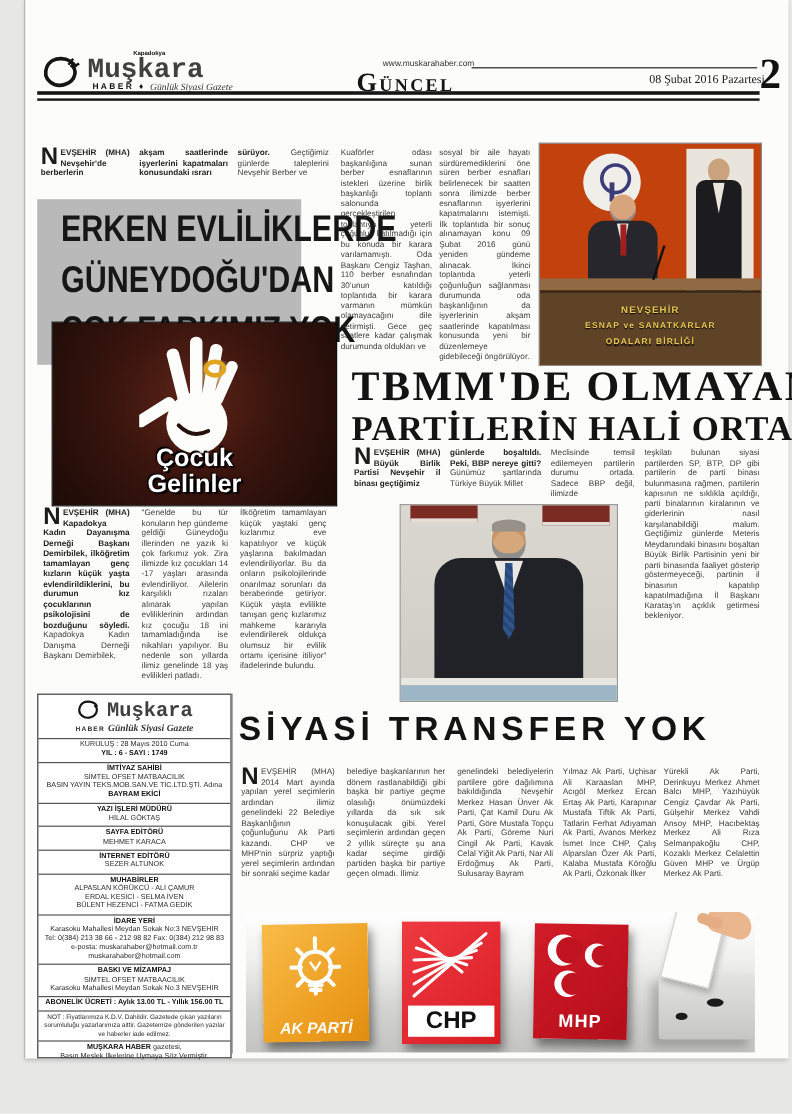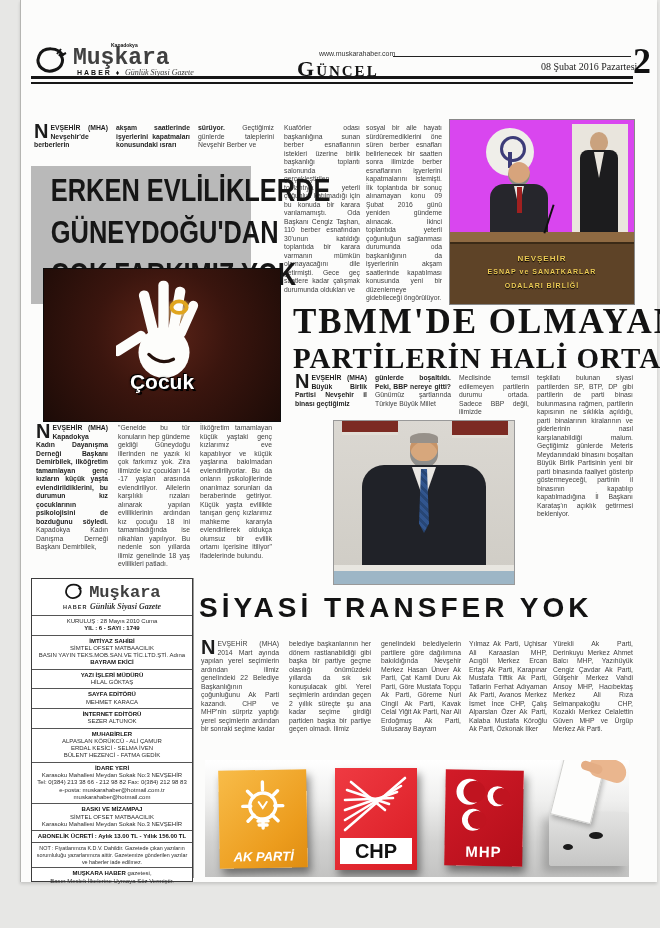--- a/index.html
+++ b/index.html
@@ -25,21 +25,21 @@
   .col{position:absolute;font-size:6.8px;line-height:8.5px;text-align:justify;color:#3e3e3e;}
   .b{font-weight:bold;color:#1f1f1f;}
   .dropcap{float:left;font-size:20px;line-height:15px;font-weight:bold;color:#1b1b1b;margin:0 2px 0 0;}
   
   .erken-box{background:#b9b9b9;text-align:center;padding-top:4px;}
   .erken-box div{font-weight:bold;color:#161616;font-size:31px;line-height:42px;transform:scaleX(.82);transform-origin:50% 50%;white-space:nowrap;}
   
   .cocuk{background:radial-gradient(circle at 50% 42%,#5d2418 0%,#3a150e 45%,#1c0b07 100%);overflow:hidden;border:1px solid #0d0d0d;}
   .cocuk-label{position:absolute;left:0;right:0;text-align:center;color:#fff;font-weight:bold;font-size:21px;line-height:22px;text-shadow:0 0 3px #000,2px 2px 0 #000,-1px -1px 0 #000;}
   
-  .photo1{background:#d946ef;overflow:hidden;border:1px solid #888;}
+  .photo1{background:#c2410c;overflow:hidden;border:1px solid #888;}
   .photo2{background:linear-gradient(180deg,#dbd8d2,#cfccc5);overflow:hidden;border:1px solid #999;}
   .gold-line{position:absolute;left:0;right:0;text-align:center;color:#ecca55;font-weight:bold;letter-spacing:1px;text-shadow:0 1px 1px #000;}
   
   .mast{border:1px solid #3c3c3c;background:#fff;font-size:6px;line-height:7.3px;color:#2c2c2c;text-align:center;}
   .mast .sec{border-bottom:1px solid #555;padding:2px 2px;}
   .mast .t{font-weight:bold;color:#111;}
   
   .logostrip{background:linear-gradient(180deg,#ffffff 0%,#efefee 35%,#d2d2d1 70%,#c3c3c2 100%);overflow:hidden;}
   .tile{position:absolute;box-shadow:3px 6px 8px rgba(0,0,0,.45);}
   .tile-ak{background:linear-gradient(135deg,#f8bc49,#ec9c1d 70%,#df8d12);}
@@ -122,20 +122,21 @@
         <rect x="44" y="6" width="11" height="56" rx="5"></rect>
         <rect x="58" y="12" width="11" height="52" rx="5" transform="rotate(10 63 38)"></rect>
         <rect x="70" y="26" width="10" height="42" rx="5" transform="rotate(24 75 46)"></rect>
         <rect x="8" y="52" width="11" height="40" rx="5" transform="rotate(58 13 72)"></rect>
         <ellipse cx="50" cy="82" rx="27" ry="27"></ellipse>
       </g>
       <path d="M34,84 q12,12 26,5" stroke="#24110b" stroke-width="3.5" fill="none" stroke-linecap="round"></path>
       <ellipse cx="66" cy="34" rx="8" ry="6" fill="none" stroke="#e0a51e" stroke-width="4"></ellipse>
     </svg>
     <div class="cocuk-label" style="top:102px;">Çocuk</div>
+    <div class="cocuk-label" style="top:124px;">Gelinler</div>
   </div>
 
   <div class="col" style="left:15px;top:424px;width:72px;height:152px;">
     <span class="dropcap">N</span><span class="b">EVŞEHİR (MHA) Kapadokya Kadın Dayanışma Derneği Başkanı Demirbilek, ilköğretim tamamlayan genç kızların küçük yaşta evlendirildiklerini, bu durumun kız çocuklarının psikolojisini de bozduğunu söyledi.</span> <span>Kapadokya Kadın Danışma Derneği Başkanı Demirbilek,</span>
   </div>
   <div class="col" style="left:97px;top:424px;width:72px;height:152px;">"Genelde bu tür konuların hep gündeme geldiği Güneydoğu illerinden ne yazık ki çok farkımız yok. Zira ilimizde kız çocukları 14 -17 yaşları arasında evlendiriliyor. Ailelerin karşılıklı rızaları alınarak yapılan evliliklerinin ardından kız çocuğu 18 ini tamamladığında ise nikahları yapılıyor. Bu nedenle son yıllarda ilimiz genelinde 18 yaş evlilikleri patladı.</div>
   <div class="col" style="left:179px;top:424px;width:72px;height:152px;">İlköğretim tamamlayan küçük yaştaki genç kızlarımız eve kapatılıyor ve küçük yaşlarına bakılmadan evlendiriliyorlar. Bu da onların psikolojilerinde onarılmaz sorunları da beraberinde getiriyor. Küçük yaşta evlilikte tanışan genç kızlarımız mahkeme kararıyla evlendirilerek oldukça olumsuz bir evlilik ortamı içerisine itiliyor" ifadelerinde bulundu.</div>
 
   <div class="abs" style="left:272px;top:302px;width:340px;text-align:center;">
     <span class="hl-serif" style="font-size:35px;letter-spacing:2px;">TBMM'DE OLMAYAN</span><br>

